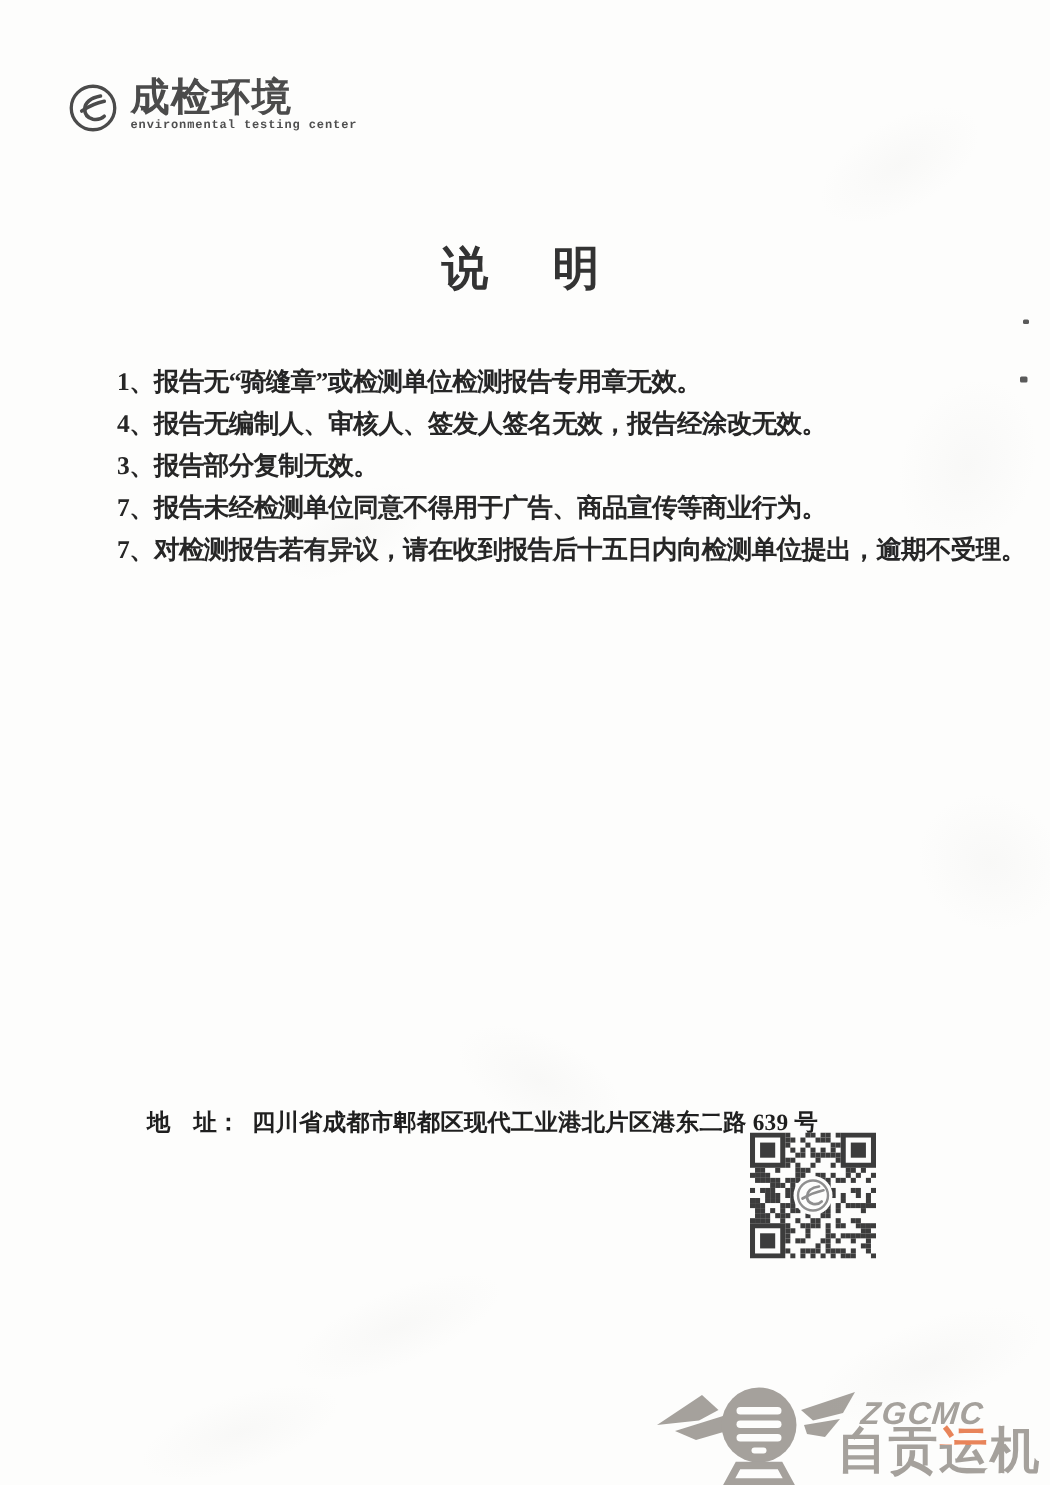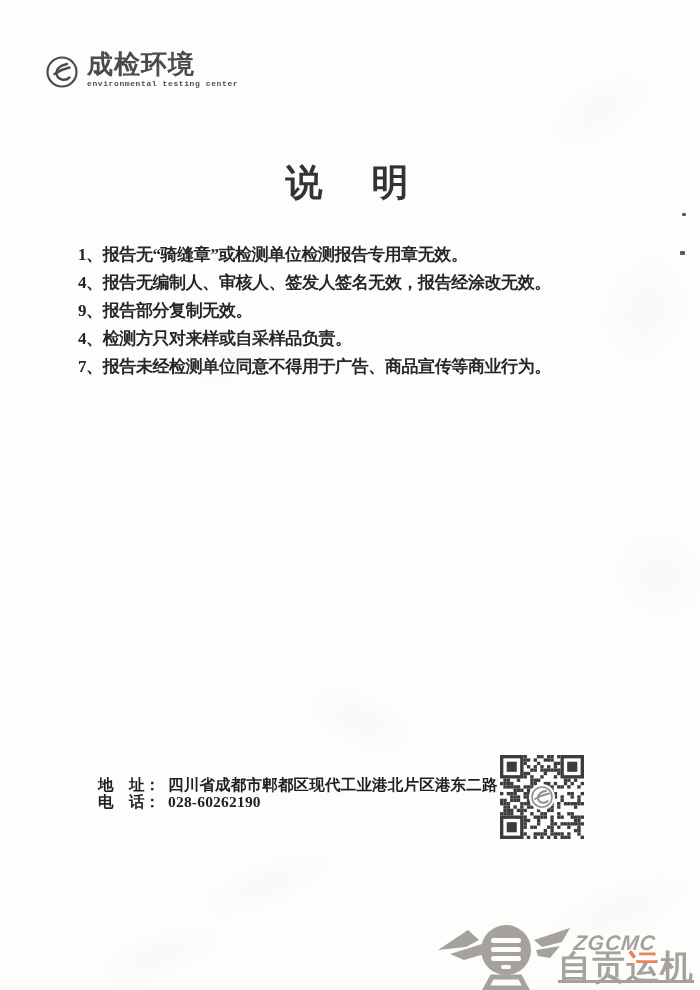--- a/index.html
+++ b/index.html
@@ -15,53 +15,53 @@
     font-family:"Liberation Sans","DejaVu Sans",sans-serif;
     font-size:26px;font-weight:bold;color:#4b4b4b;letter-spacing:1px;line-height:28px;
   }
   .brand-en{
     font-family:Liberation Mono, monospace;
     font-size:8px;font-weight:bold;color:#4f4f4f;letter-spacing:0.6px;margin-top:1px;
   }
   
   .doc-title{
     position:absolute;left:0;top:158px;width:700px;text-align:center;
-    font-size:37px;font-weight:bold;color:#333;letter-spacing:6px;white-space:pre;
+    font-size:31px;font-weight:bold;color:#333;letter-spacing:6px;white-space:pre;
   }
   
   .notes{
     position:absolute;left:78px;top:246px;width:600px;
     display:flex;flex-direction:column;gap:10px;
   }
   .note-item{
     font-size:17px;line-height:18px;letter-spacing:-0.4px;color:#262626;
     font-weight:600;white-space:nowrap;
   }
   
   .contact{
-    position:absolute;left:98px;top:776px;display:flex;flex-direction:column;
+    position:absolute;left:98px;top:740px;display:flex;flex-direction:column;gap:15px;
   }
   .contact-row{display:flex;font-size:15.5px;line-height:17px;color:#1f1f1f;font-weight:600;}
   .contact-label{white-space:pre;}
   .contact-value{margin-left:8px;letter-spacing:0.2px;white-space:nowrap;}
   
   .qr{position:absolute;left:500px;top:755px;width:84px;height:84px;}
   
   .wlogo{position:absolute;left:438px;top:920px;width:262px;height:70px;}
   .wlogo-emblem{position:absolute;left:0;top:0;width:140px;height:70px;}
   .wlogo-en{
     position:absolute;left:136px;top:11px;
     font-family:"Liberation Sans","DejaVu Sans",sans-serif;
     font-size:21px;font-weight:bold;font-style:italic;color:#a5a19c;
     letter-spacing:1px;transform:skewX(-6deg);
   }
   .wlogo-cn{
     position:absolute;left:120px;top:30px;white-space:nowrap;
     font-family:"Liberation Sans","DejaVu Sans",sans-serif;
-    font-size:33px;font-weight:bold;color:#a5a19c;letter-spacing:1px;line-height:34px;text-decoration:underline;
+    font-size:33px;font-weight:bold;color:#a5a19c;letter-spacing:1px;line-height:34px;
   }
   .wlogo-cn .accent{
     background:linear-gradient(180deg,#e8845a 0%,#e8845a 42%,#a5a19c 42%);
     -webkit-background-clip:text;background-clip:text;color:transparent;
   }
   
   .speck{position:absolute;background:#5a5a5a;border-radius:1px;}
   .smudge{
     position:absolute;border-radius:50%;
     background:radial-gradient(ellipse at center,#b9b9b6 0%,rgba(255,255,255,0) 70%);
@@ -83,33 +83,29 @@
       <div class="brand-cn">成检环境</div>
       <div class="brand-en">environmental testing center</div>
     </div>
   </div>
 
   <div class="doc-title">说　明</div>
 
   <div class="notes">
     <div class="note-item">1、报告无“骑缝章”或检测单位检测报告专用章无效。</div>
     <div class="note-item">4、报告无编制人、审核人、签发人签名无效，报告经涂改无效。</div>
-    <div class="note-item">9、报告部分复制无效。</div>
-    <div class="note-item">4、检测方只对来样或自采样品负责。</div>
+    <div class="note-item">3、报告部分复制无效。</div>
     <div class="note-item">7、报告未经检测单位同意不得用于广告、商品宣传等商业行为。</div>
+    <div class="note-item">7、对检测报告若有异议，请在收到报告后十五日内向检测单位提出，逾期不受理。</div>
   </div>
 
   <div class="contact">
     <div class="contact-row">
       <span class="contact-label">地　址：</span>
       <span class="contact-value">四川省成都市郫都区现代工业港北片区港东二路 639 号</span>
-    </div>
-    <div class="contact-row">
-      <span class="contact-label">电　话：</span>
-      <span class="contact-value">028-60262190</span>
     </div>
   </div>
 
   <div class="qr"><svg width="84" height="84" xmlns="http://www.w3.org/2000/svg">
         <rect width="84" height="84" fill="#fdfdfc"></rect>
         <rect x="0" y="0" width="23.52" height="23.52" fill="#3c3c3c"></rect>
         <rect x="3.36" y="3.36" width="16.8" height="16.8" fill="#fdfdfc"></rect>
         <rect x="6.72" y="6.72" width="10.08" height="10.08" fill="#3c3c3c"></rect>
         <rect x="60.48" y="0" width="23.52" height="23.52" fill="#3c3c3c"></rect>
         <rect x="63.839999999999996" y="3.36" width="16.8" height="16.8" fill="#fdfdfc"></rect>

